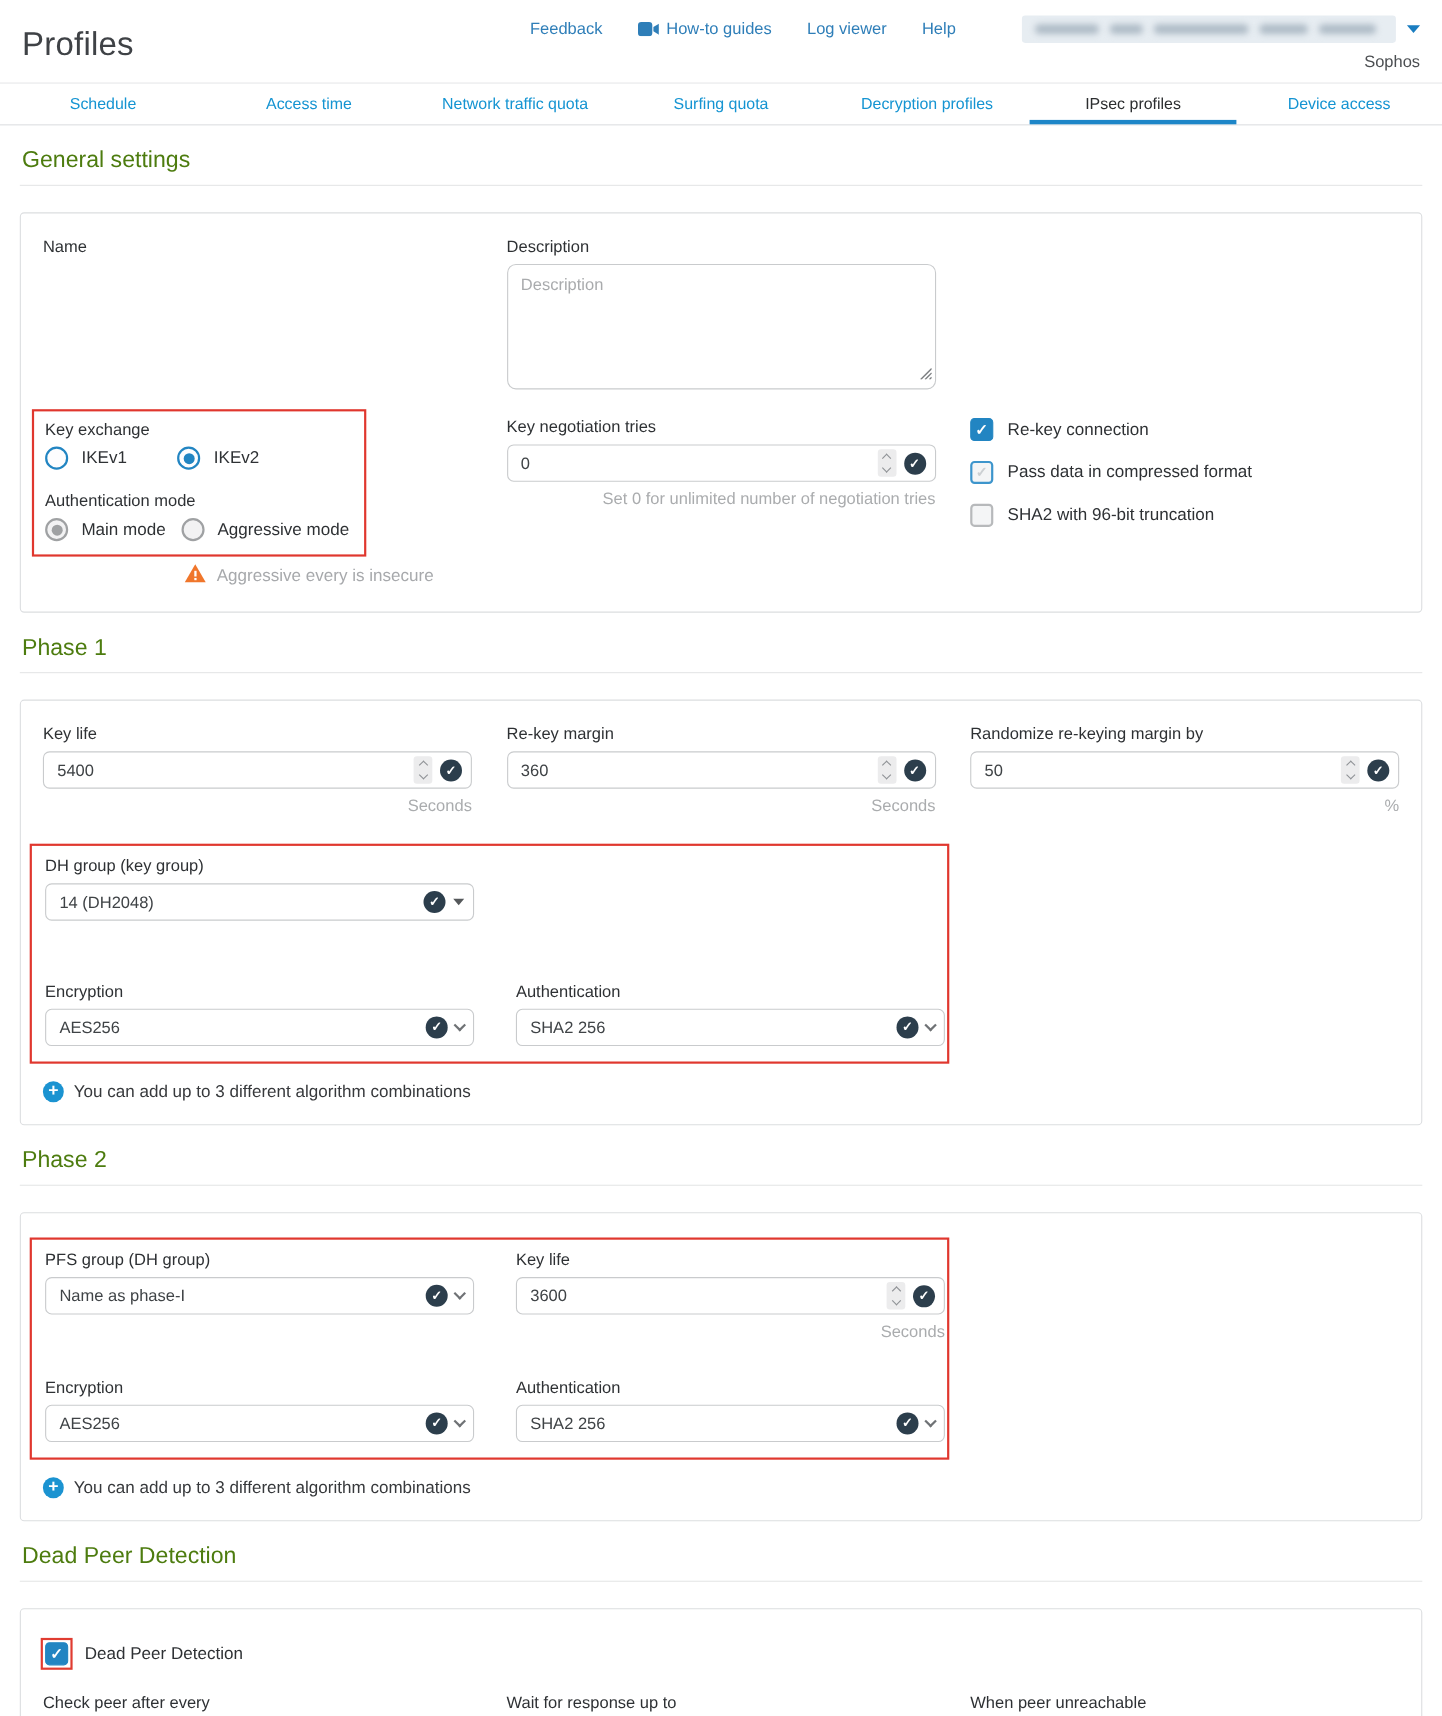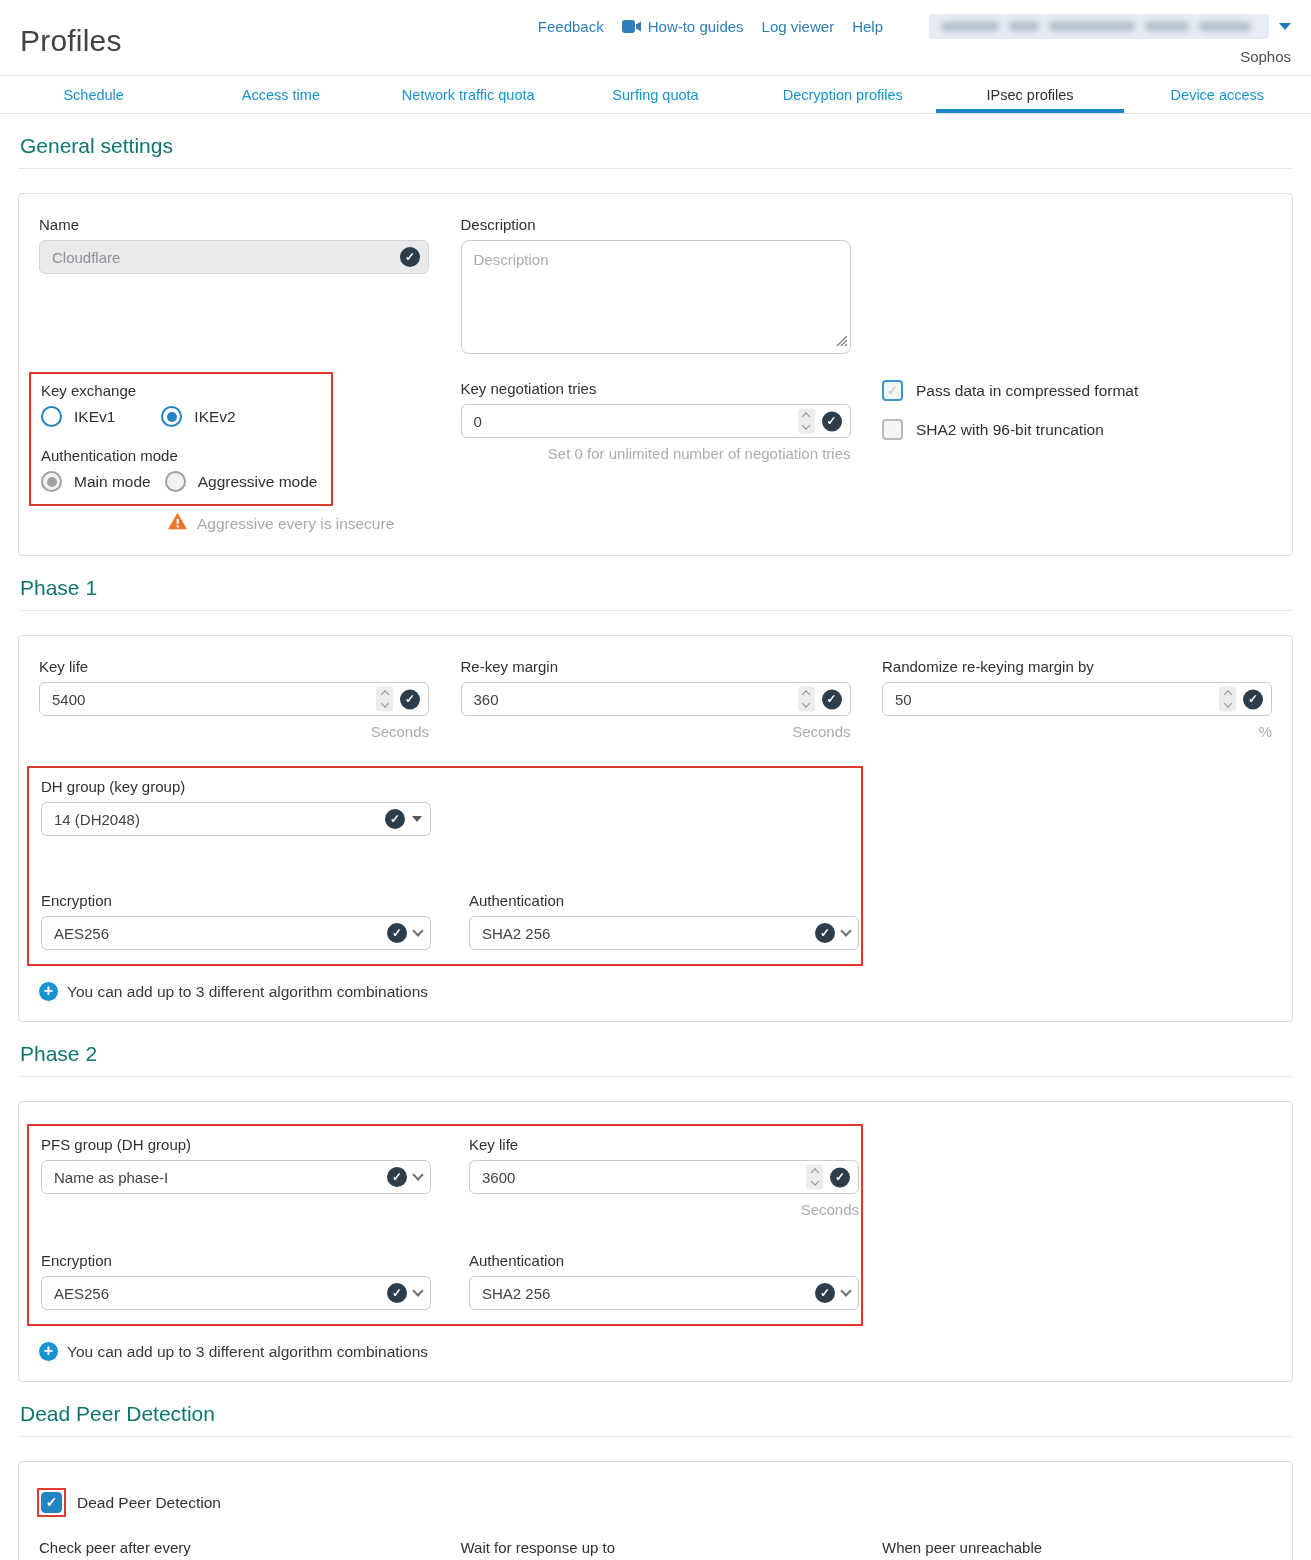--- a/index.html
+++ b/index.html
@@ -3,38 +3,38 @@
 <meta charset="utf-8">
 <style>
   * { box-sizing: border-box; margin: 0; padding: 0; }
   html,body { width:1311px; background:#fff; font-family:"Liberation Sans", sans-serif; color:#3a3d40; }
   body { height:1560px; overflow:hidden; }
 
   
   .header { display:flex; justify-content:space-between; align-items:center; padding:14px 20px 10px 20px; }
   .page-title { font-size:30px; font-weight:400; color:#3f4246; padding-top:2px; letter-spacing:.2px; }
   .header-right { display:flex; flex-direction:column; align-items:flex-end; }
-  .header-links { display:flex; align-items:center; gap:18px; }
+  .header-links { display:flex; align-items:center; gap:32px; }
   .hlink { color:#2e7eb8; font-size:15px; text-decoration:none; cursor:pointer; display:flex; align-items:center; gap:7px; }
   .camera-icon svg { display:block; }
   .account-pill-wrap { display:flex; align-items:center; gap:10px; margin-left:28px; }
   .account-pill { width:340px; height:25px; background:#e7edf2; border-radius:3px; display:flex; align-items:center; gap:10px; padding:0 12px; overflow:hidden; }
   .blur-blob { display:inline-block; height:9px; border-radius:4px; background:#aebbc6; filter:blur(3px); }
   .caret-down-blue { width:0; height:0; border-left:6px solid transparent; border-right:6px solid transparent; border-top:7px solid #1a7dc0; }
   .brand { font-size:15px; color:#4c4f52; margin-top:9px; }
 
   
   .tabbar { display:grid; grid-template-columns:repeat(7,1fr); border-top:1px solid #e7e8e9; border-bottom:1px solid #dddfe1; height:39px; background:#fff; }
   .tab { display:flex; align-items:center; justify-content:center; font-size:14.5px; color:#1594d2; cursor:pointer; position:relative; font-weight:500; }
   .tab.active { color:#2c2e30; }
   .tab.active::after { content:""; position:absolute; left:0; right:0; bottom:0; height:4px; background:#1d86c8; }
 
   
   .content { padding:0 18px; }
-  .section-heading { font-size:21px; font-weight:400; color:#0f766e; padding:20px 0 10px 2px; border-bottom:1px solid #e5e6e7; }
+  .section-heading { font-size:21px; font-weight:400; color:#4d7c0f; padding:20px 0 10px 2px; border-bottom:1px solid #e5e6e7; }
   .panel { border:1px solid #dcdee0; border-radius:4px; background:#fff; margin-top:24px; padding:22px 20px 20px 20px; }
   .grid3 { display:grid; grid-template-columns:390px 390px 390px; justify-content:space-between; }
   .grid2 { display:grid; grid-template-columns:390px 390px; column-gap:38px; }
 
   .field-label { font-size:15px; font-weight:500; color:#2e3134; margin-bottom:7px; display:block; }
   .helper { display:block; text-align:right; color:#aaacae; font-size:15px; margin-top:7px; }
 
   
   .fieldbox { position:relative; height:34px; border:1px solid #c9cbcd; border-radius:6px; background:#fff; display:flex; align-items:center; }
   .fieldbox .val { font-size:15px; color:#3f4346; padding-left:12px; }
@@ -140,26 +140,20 @@
   <div class="tab">Device access</div>
 </div>
 
 <div class="content">
 
   <div class="section-heading">General settings</div>
   <div class="panel">
     <div class="grid3">
       <div>
         <span class="field-label">Name</span>
-        <div class="fieldbox disabled">
-          <span class="val">Cloudflare</span>
-          <span class="right-cluster">
-              <span class="badge"></span>
-            </span>
-        </div>
       </div>
       <div>
         <span class="field-label">Description</span>
         <div class="textareabox">
           <span class="ph">Description</span>
           <span class="grip">
             <svg width="13" height="13" viewBox="0 0 13 13">
                 <g stroke="#7c7f82" stroke-width="1.3">
                   <line x1="3" y1="13" x2="13" y2="3"></line>
                   <line x1="7" y1="13" x2="13" y2="7"></line>
@@ -224,20 +218,24 @@
                 <span class="chev dn"></span>
               </span>
             <span class="badge"></span>
           </span>
         </div>
         <span class="helper">Set 0 for unlimited number of negotiation tries</span>
       </div>
 
       <div>
         <div class="check-row">
+          <span class="cbox checked"></span>
+          <span class="clabel">Re-key connection</span>
+        </div>
+        <div class="check-row">
           <span class="cbox partial"></span>
           <span class="clabel">Pass data in compressed format</span>
         </div>
         <div class="check-row">
           <span class="cbox empty"></span>
           <span class="clabel">SHA2 with 96-bit truncation</span>
         </div>
       </div>
     </div>
   </div>

